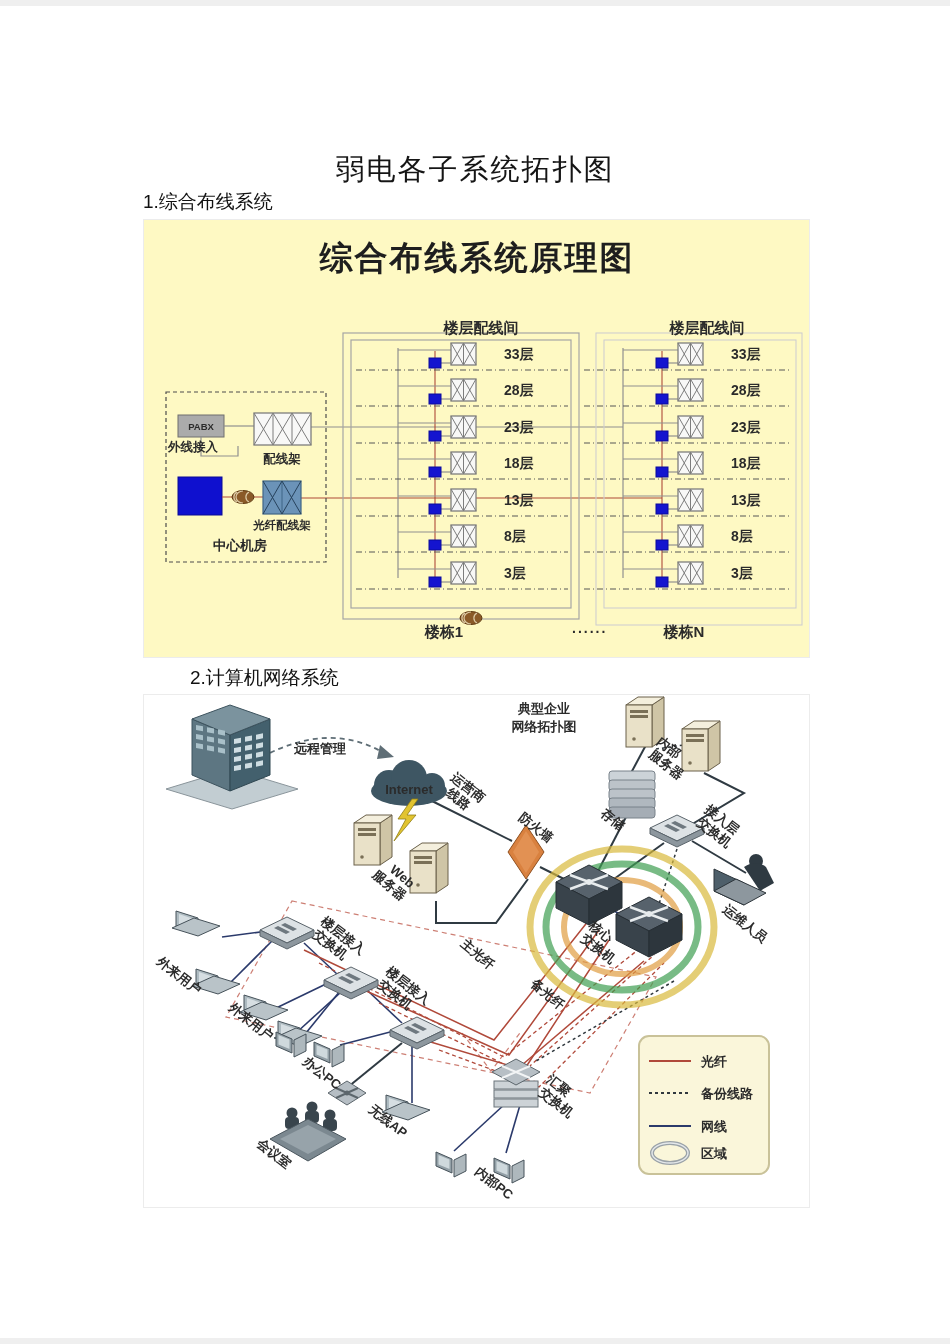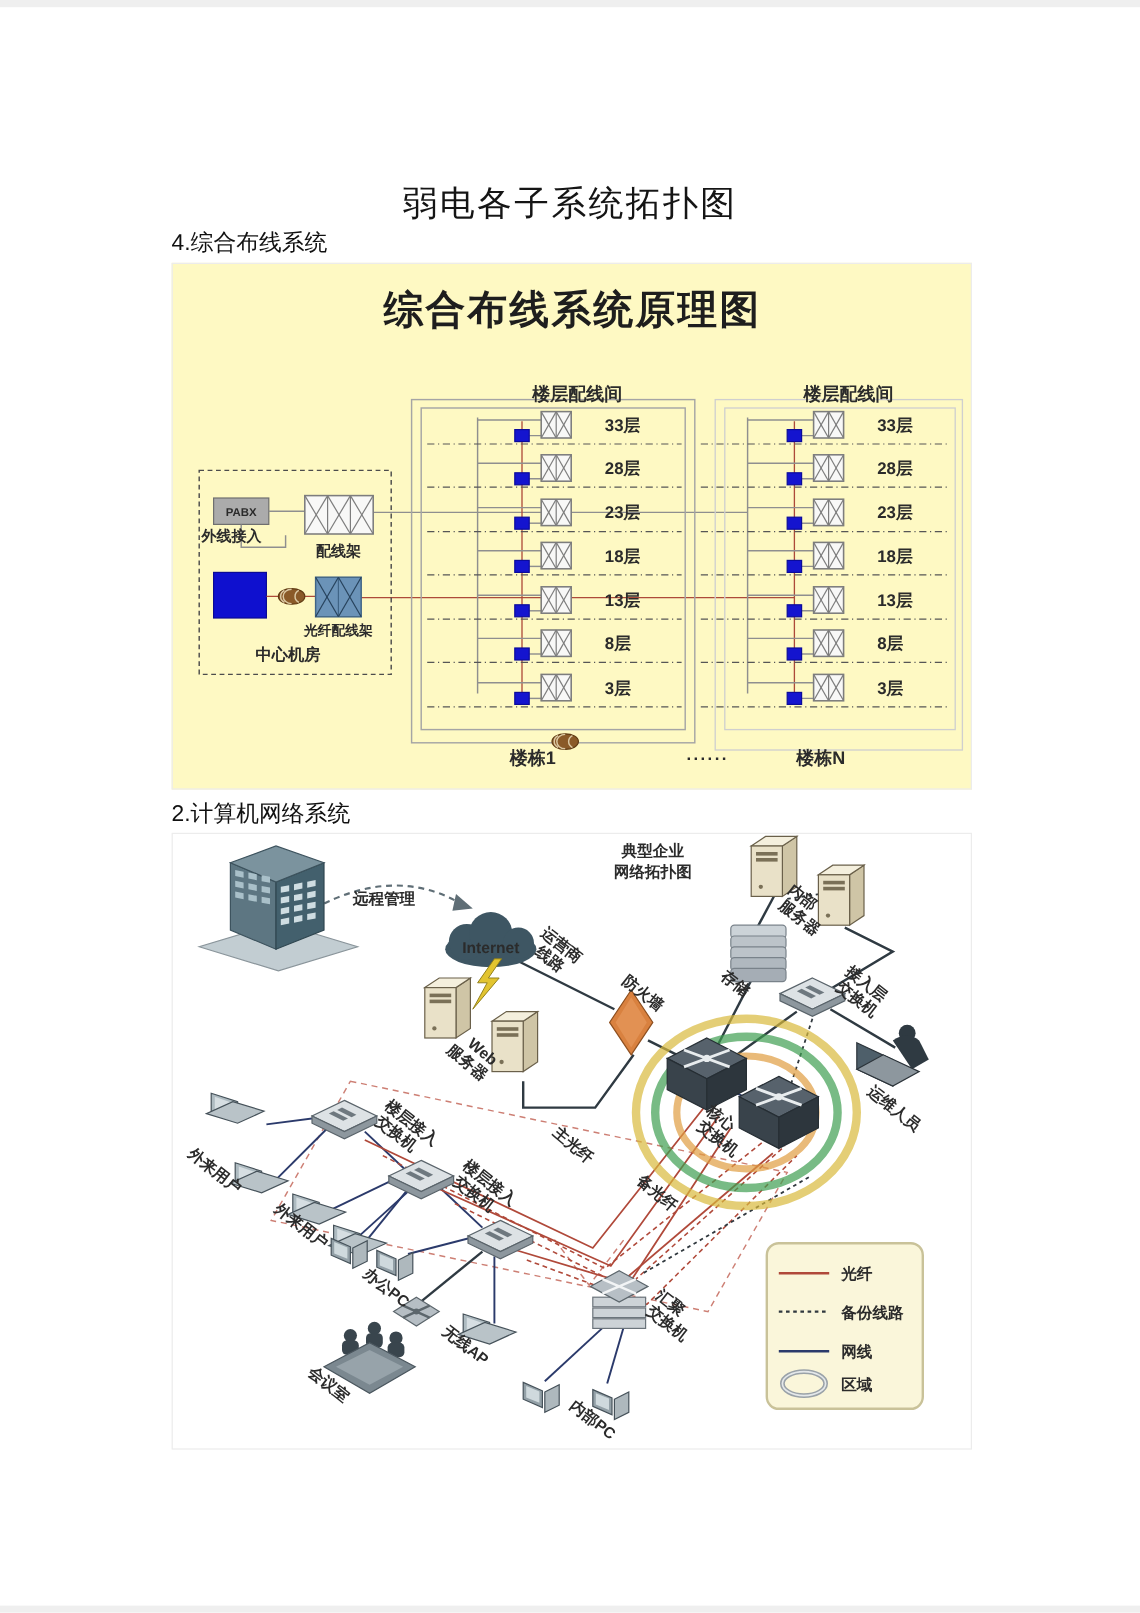--- a/index.html
+++ b/index.html
@@ -10,21 +10,21 @@
   .edge-bar{position:absolute;left:0;width:950px;background:#efefef;}
   .doc-title{
     position:absolute;top:106px;left:0;width:950px;text-align:center;
     font-family:"DejaVu Serif","Liberation Serif",serif;
     font-size:29px;color:#151515;letter-spacing:2px;font-weight:400;margin-top:44px;
   }
   .sec-heading{
     position:absolute;left:143px;font-size:19px;color:#111;font-weight:400;
   }
   #sec1{top:189px;}
-  #sec2{top:665px;}
+  #sec2{top:665px;margin-left:47px;}
   .fig{position:absolute;left:143px;border:1px solid #ececec;box-sizing:content-box;}
   #fig1{top:219px;width:665px;height:437px;background:#fef9c3;}
   #fig2{top:694px;width:665px;height:512px;background:#ffffff;}
 
   
   .d1-title{font-family:"Liberation Sans",sans-serif;font-weight:bold;fill:#1e1e1e;letter-spacing:2px;}
   .t{font-family:"Liberation Sans",sans-serif;font-weight:bold;fill:#2b2b2b;}
   .gl{stroke:#8f8f8f;stroke-width:1.2;fill:none;}
   .rl1{stroke:#ad4a39;stroke-width:1.1;fill:none;}
   .dl{stroke:#565656;stroke-width:1;stroke-dasharray:6 3 1 3;fill:none;}
@@ -44,21 +44,21 @@
   .ln-zone{stroke:#c4685c;stroke-width:1.2;stroke-dasharray:5 4;fill:none;opacity:.85;}
   .ring{fill:none;opacity:.7;}
 </style>
 </head>
 <body>
 
 <div class="edge-bar" style="top:0;height:6px;"></div>
 <div class="edge-bar" style="bottom:0;height:6px;"></div>
 
 <div class="doc-title">弱电各子系统拓扑图</div>
-<div class="sec-heading" id="sec1">4.综合布线系统</div>
+<div class="sec-heading" id="sec1">1.综合布线系统</div>
 <div class="sec-heading" id="sec2">2.计算机网络系统</div>
 
 <div class="fig" id="fig1">
 <svg viewBox="0 0 665 437" width="665" height="437">
   <defs>
     <g id="xb" class="bx">
       <rect x="0" y="0" width="25" height="22"></rect>
       <line x1="12.5" y1="0" x2="12.5" y2="22"></line>
       <line x1="0" y1="0" x2="12.5" y2="22"></line>
           <line x1="12.5" y1="0" x2="0" y2="22"></line>

